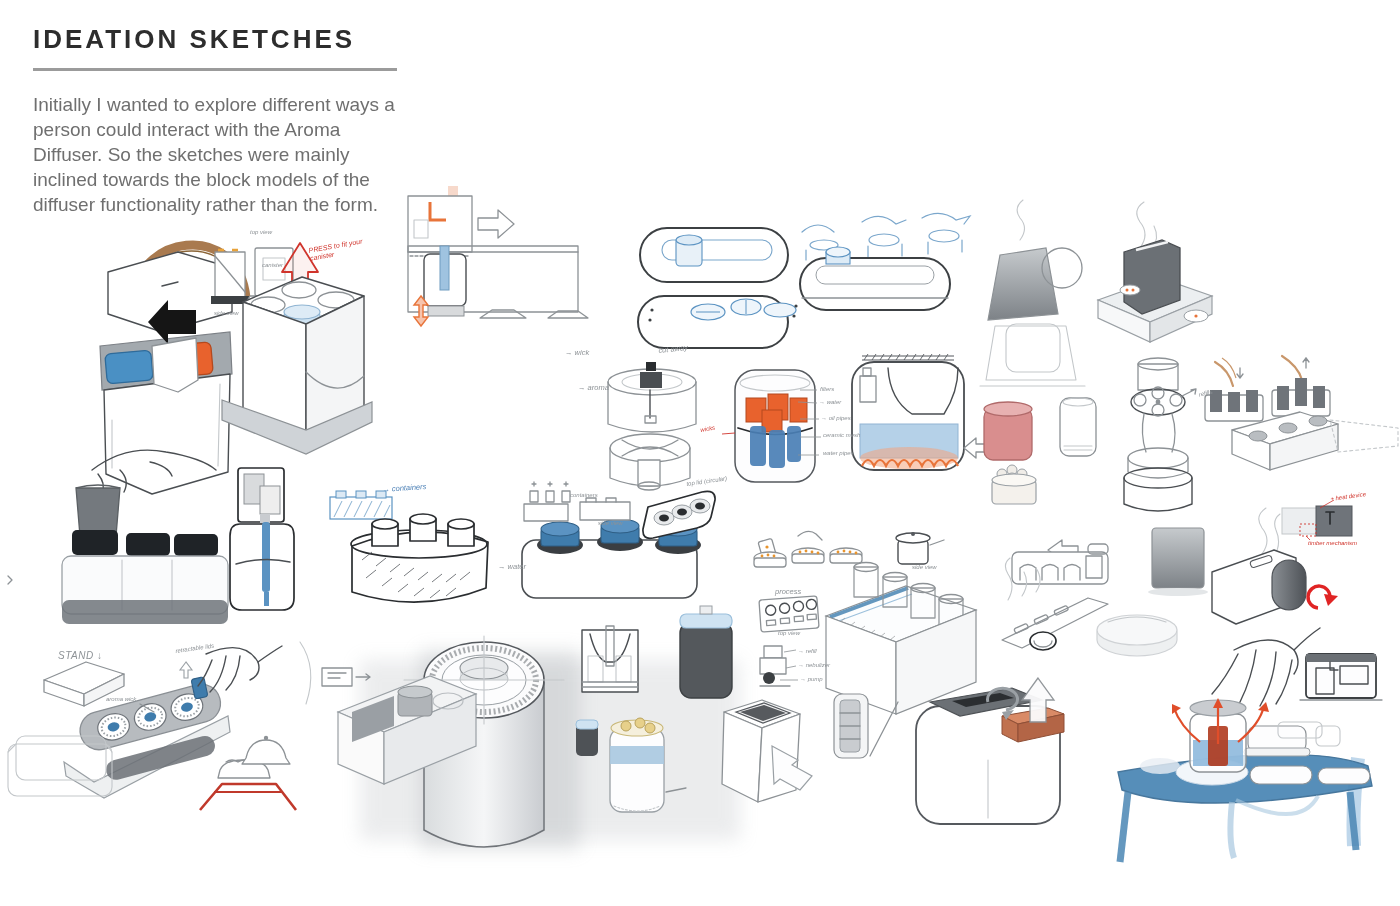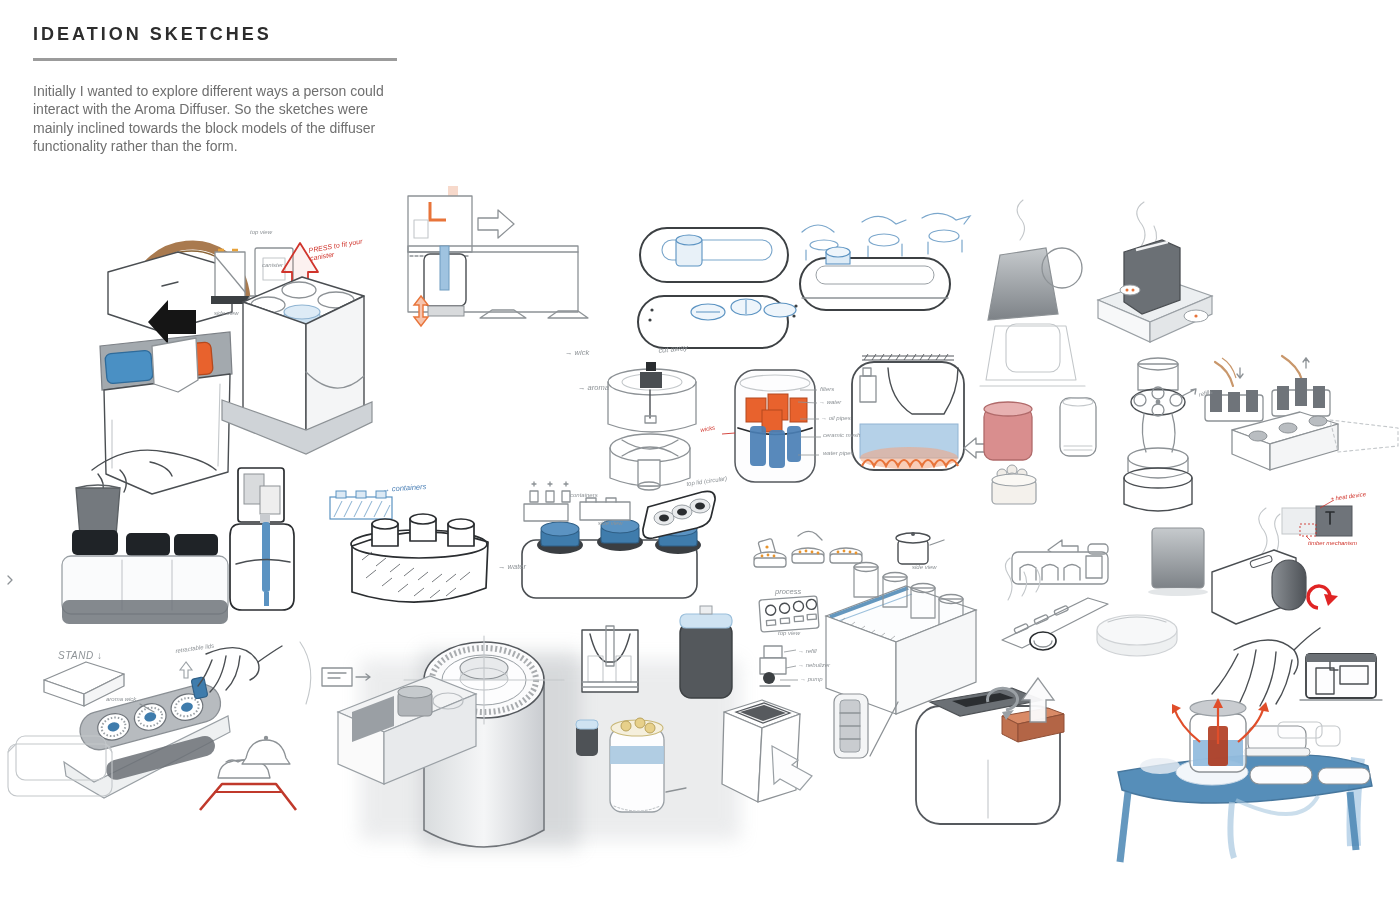--- a/index.html
+++ b/index.html
@@ -1,22 +1,22 @@
 <!DOCTYPE html>
 <html><head>
 <meta charset="utf-8">
 <style>
   html,body{margin:0;padding:0;background:#ffffff;}
   .stage{position:relative;width:1400px;height:906px;background:#fff;overflow:hidden;
          font-family:"Liberation Sans",sans-serif;}
   .hdr{position:absolute;left:33px;top:24px;width:378px;}
-  .hdr h1{margin:0;font-size:18px;font-weight:700;letter-spacing:3px;color:#2d2d2d;
+  .hdr h1{margin:0;font-size:26px;font-weight:700;letter-spacing:3px;color:#2d2d2d;
           font-family:"Liberation Sans",sans-serif;}
   .divider{margin-top:13px;width:364px;height:3px;background:#9b9b9b;}
-  .hdr p{margin:21px 8px 0 0;font-size:14px;line-height:1.32;color:#6f6f6f;}
+  .hdr p{margin:21px 8px 0 0;font-size:19px;line-height:1.32;color:#6f6f6f;}
   .canvas{position:absolute;left:0;top:0;width:1400px;height:906px;}
   .canvas svg{position:absolute;left:0;top:0;}
   .ann{position:absolute;font-style:italic;font-size:7.5px;color:#8d9296;white-space:nowrap;
        transform-origin:left top;line-height:1.12;}
   .ann.red{color:#d0342c;}
   .ann.blue{color:#4a7fb5;}
   .ann.tiny{font-size:6px;}
   .ann.wrap{white-space:normal;width:74px;}
   
   .p{fill:none;stroke:#8d9296;stroke-width:1.3;stroke-linecap:round;stroke-linejoin:round;}

